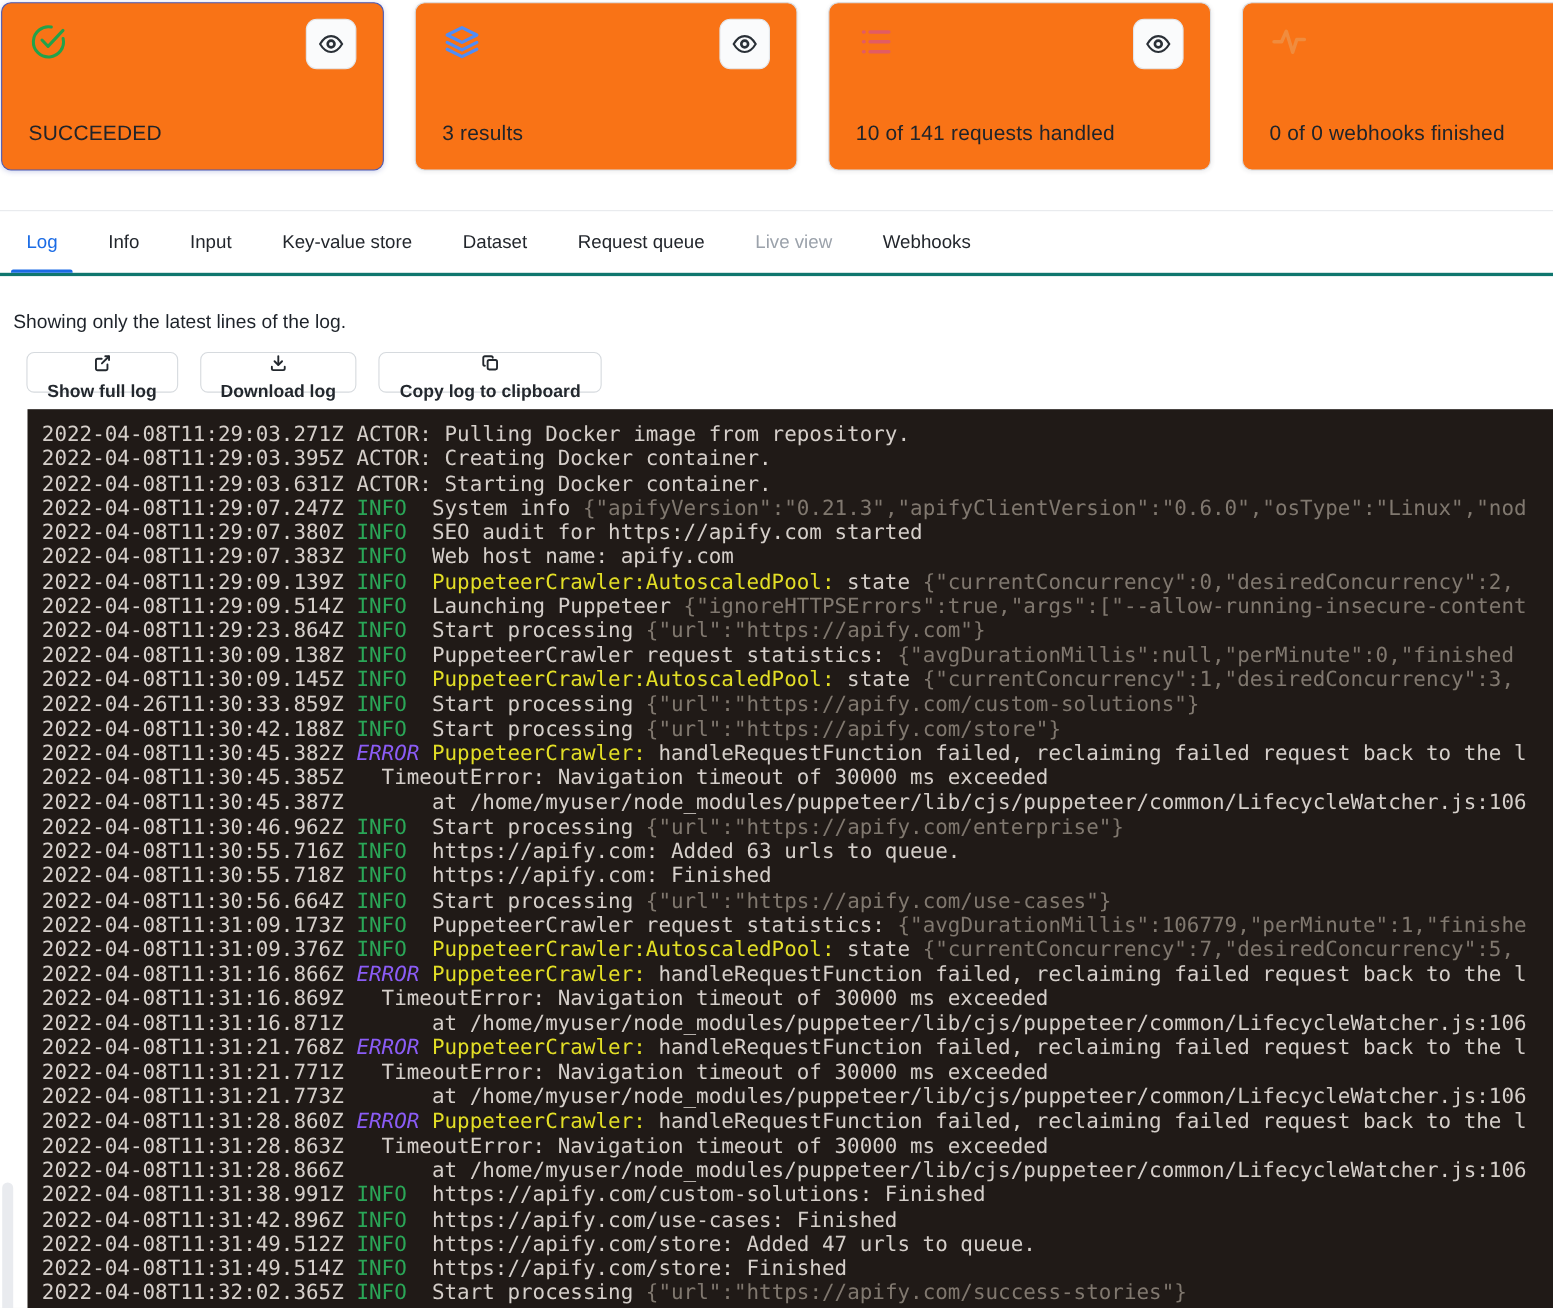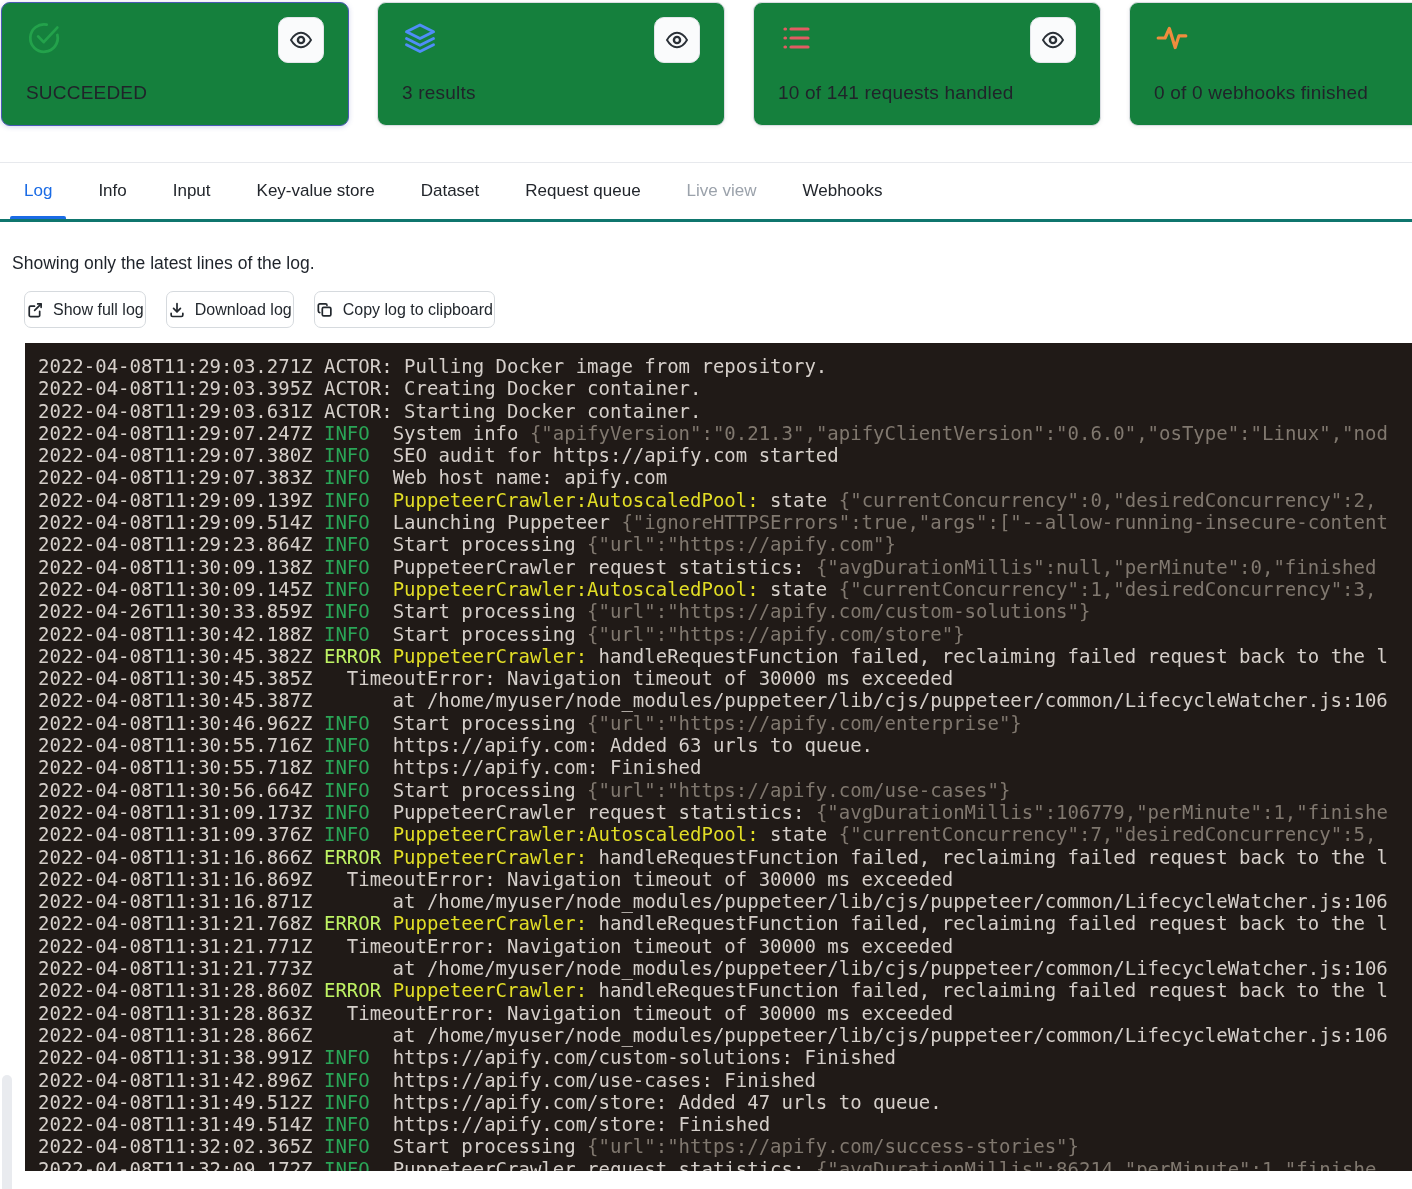--- a/index.html
+++ b/index.html
@@ -4,22 +4,22 @@
 <style>
   * { margin:0; padding:0; box-sizing:border-box; }
   html,body { background:#ffffff; }
   body {
     width:1412px; height:1189px; overflow:hidden; position:relative;
     font-family:"Liberation Sans", sans-serif; color:#22262c;
   }
   
   .cards-row { display:flex; gap:28px; padding:2px 0 0 1px; }
   .card {
-    position:relative; width:348px; height:124px; flex:0 0 auto;
-    background:#15803d; border:1px solid #d9dde2; border-radius:9px;
+    position:relative; width:348px; height:153px; flex:0 0 auto;
+    background:#f97316; border:1px solid #d9dde2; border-radius:9px;
     box-shadow:0 1px 4px rgba(27,35,48,0.07);
   }
   .card.selected { border:1px solid #4a5ab5; box-shadow:0 1px 5px rgba(74,90,181,0.25); }
   .card.last { width:360px; }
   .card-icon { position:absolute; top:17px; left:24px; width:36px; height:36px; display:flex; align-items:center; justify-content:center; }
   .eye-btn {
     position:absolute; top:14px; right:24px; width:46px; height:46px;
     background:#fafbfc; border:1px solid #e3e6ea; border-radius:10px;
     display:flex; align-items:center; justify-content:center; cursor:pointer;
   }
@@ -30,35 +30,35 @@
     display:flex; align-items:center; gap:46px; padding:0 0 0 24px;
   }
   .tab { position:relative; font-size:17px; font-weight:500; color:#22262c; background:none; border:none; cursor:pointer; height:100%; display:flex; align-items:center; font-family:inherit; white-space:nowrap; }
   .tab.active { color:#1a6be5; }
   .tab.active::after { content:""; position:absolute; left:-14px; right:-14px; bottom:0; height:3px; background:#1a6be5; border-radius:2px 2px 0 0; }
   .tab.disabled { color:#9ba2ab; cursor:default; }
   
   .note { margin:31px 0 0 12px; font-size:17.5px; color:#1e232a; }
   .actions { display:flex; gap:20px; margin:17px 0 0 24px; }
   .act-btn {
-    display:flex; align-items:center; gap:9px; height:37px; padding:0 1px;
+    display:flex; align-items:center; gap:9px; height:37px; padding:0 18px;
     background:#fff; border:1px solid #d6dade; border-radius:7px; cursor:pointer;
-    font-size:16px; font-weight:400; color:#23282e; font-family:inherit; white-space:nowrap;
+    font-size:16px; font-weight:700; color:#23282e; font-family:inherit; white-space:nowrap;flex-direction:column;
   }
   .act-btn svg { flex:0 0 auto; }
   
   .terminal {
     margin:15px 0 0 25px; width:1394px; height:828px; overflow:hidden;
     background:#201a17; padding:12px 0 0 13px;
     font-family:"DejaVu Sans Mono", monospace; font-size:19px; line-height:22.3px;
   }
   .log-line { white-space:pre; }
   .seg-ts, .seg-plain { color:#d5cfca; }
   .seg-info  { color:#2aa657; }
-  .seg-error { color:#bef264; }
+  .seg-error { color:#8b5cf6;font-style:italic; }
   .seg-yellow{ color:#e2de26; }
   .seg-dim   { color:#80786f; }
   
   .left-scrollbar { position:absolute; left:2px; top:1075px; width:10px; height:120px; border-radius:5px; background:#e9ebef; }
   .icon-svg { display:block; }
 </style>
 </head>
 <body>
 
 <div class="cards-row">

